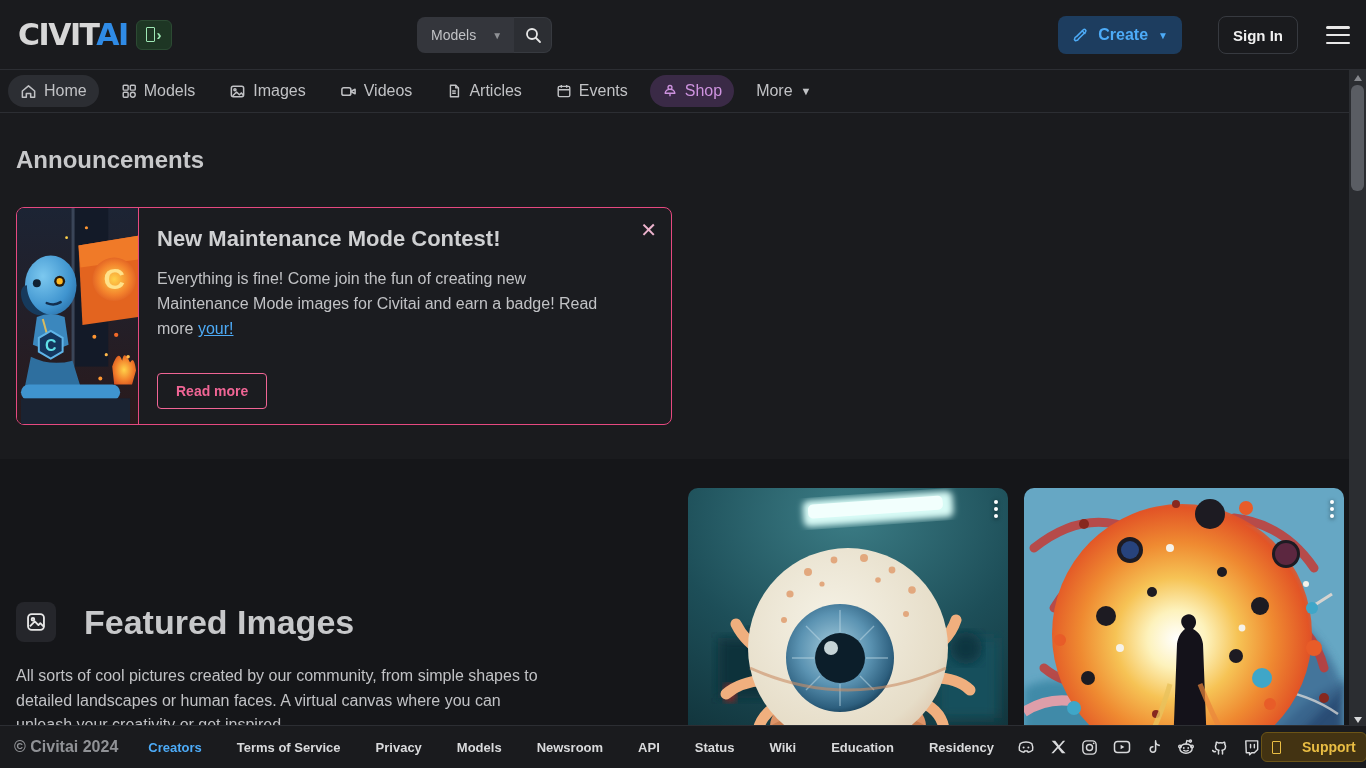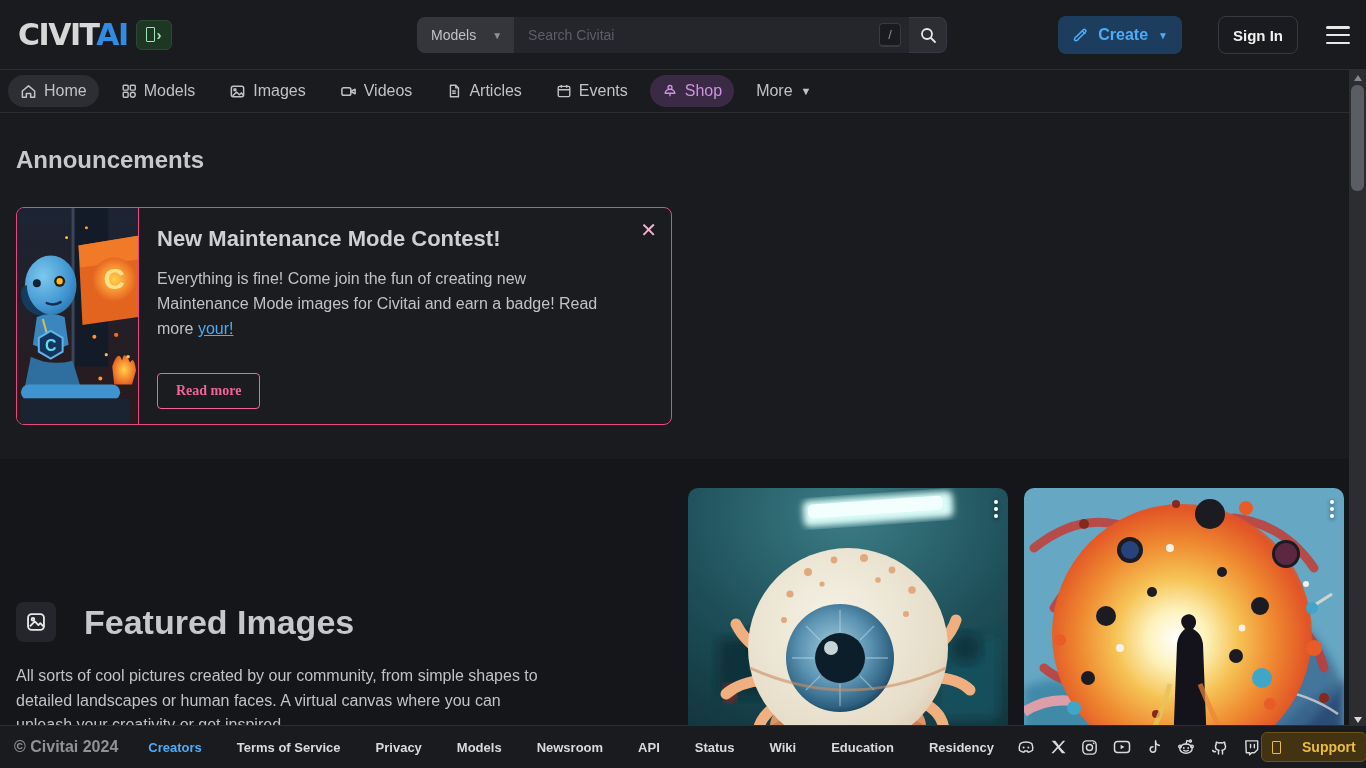--- a/index.html
+++ b/index.html
@@ -56,21 +56,21 @@
   .announce-card { position:absolute; top:207px; left:16px; width:656px; height:218px;
     border:1px solid #e64980; border-radius:8px; background:#1b1c20; display:flex; overflow:hidden; z-index:5; }
   .announce-img { width:122px; height:100%; flex:none; border-right:1px solid #e64980; }
   .announce-body { flex:1; position:relative; padding:18px 22px 16px 18px; }
   .announce-card-title { font-size:22px; font-weight:700; color:#cfd0d2; margin-bottom:14px; }
   .announce-text { font-size:16px; line-height:25px; color:#c1c2c5; max-width:452px; }
   .announce-link { color:#4dabf7; text-decoration:underline; cursor:pointer; }
   .announce-close { position:absolute; top:12px; right:14px; color:#edb3cd; font-size:20px; line-height:1; cursor:pointer; }
   .readmore-btn { position:absolute; left:18px; bottom:15px; height:36px; padding:0 18px; background:transparent;
     border:1px solid #f06595; border-radius:4px; color:#f06595; font-weight:700; font-size:14px;
-    font-family:Liberation Serif, serif; cursor:pointer; }
+    font-family:Liberation Sans, sans-serif; cursor:pointer; }
 
   .feat-icon-btn { position:absolute; top:602px; left:16px; width:40px; height:40px; background:#25262b;
     border-radius:8px; display:flex; align-items:center; justify-content:center; z-index:5; }
   .feat-title { position:absolute; top:603px; left:84px; font-size:34px; font-weight:700; color:#c7c8ca; z-index:5; }
   .feat-desc { position:absolute; top:664px; left:16px; width:522px; font-size:16px; line-height:24.5px; color:#c1c2c5; z-index:5; }
 
   .img-card { position:absolute; top:488px; width:320px; height:260px; border-radius:10px; overflow:hidden; z-index:5; }
   .img-card.one { left:688px; } .img-card.two { left:1024px; }
   .card-menu { position:absolute; top:12px; right:10px; z-index:6; color:#fff; cursor:pointer;
     display:flex; flex-direction:column; gap:3px; align-items:center; filter:drop-shadow(0 1px 2px rgba(0,0,0,.6)); }
@@ -108,24 +108,20 @@
       <div class="logo-badge">
         <span class="tofu" style="display:inline-block;width:9px;height:15px;border:1.5px solid #9fe8b5;border-radius:1px;"></span>
         <span>›</span>
       </div>
     </div>
 
     <div class="searchbar">
       <div class="search-cat">
         <span>Models</span>
         <span class="chev">▼</span>
-      </div>
-      <div class="search-input-wrap">
-        <input class="search-input" placeholder="Search Civitai" style="">
-        <div class="kbd">/</div>
       </div>
       <div class="search-btn">
         <svg width="18" height="18" viewBox="0 0 18 18" fill="none" stroke="#e8e8e8" stroke-width="1.8" stroke-linecap="round">
             <circle cx="8" cy="8" r="5"></circle>
             <path d="M12 12l4 4"></path>
           </svg>
       </div>
     </div>
 
     <div class="header-right">

